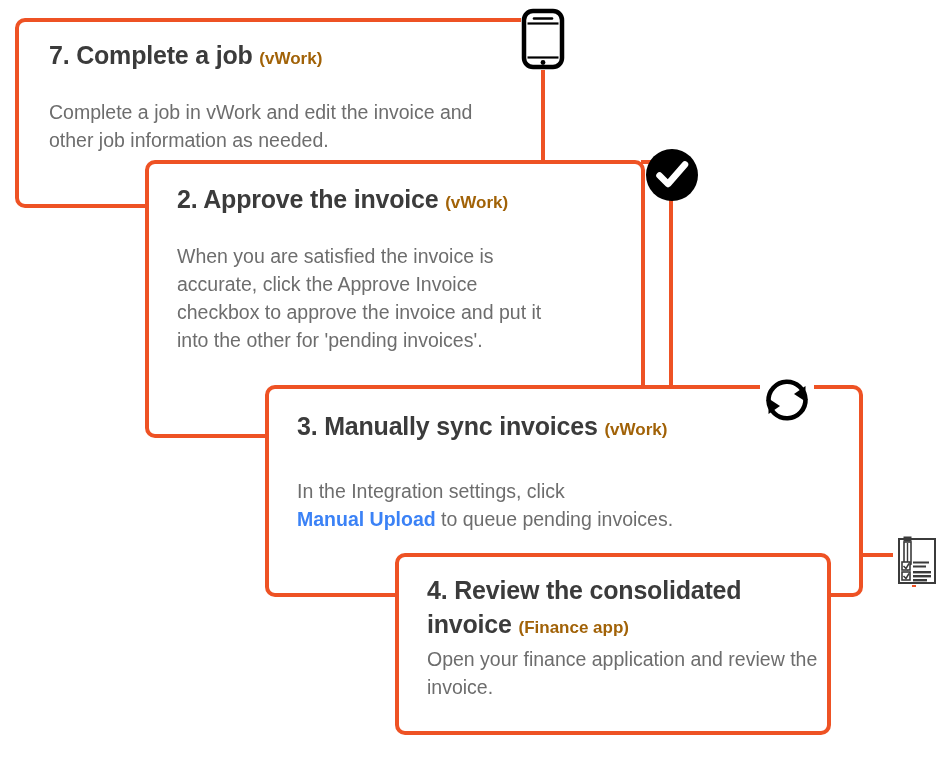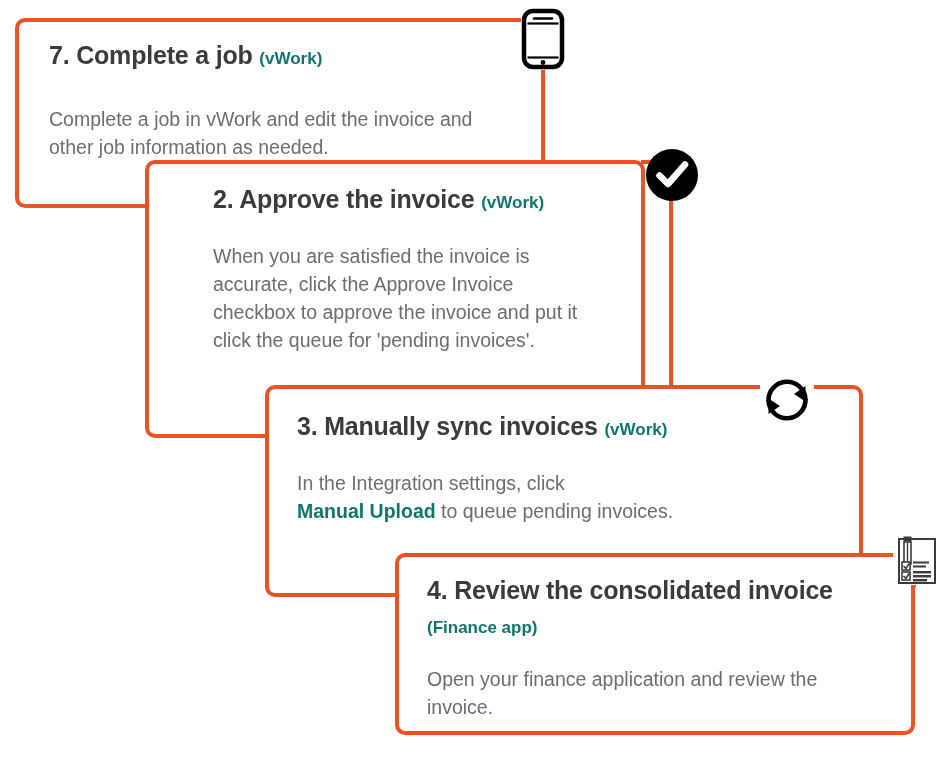--- a/index.html
+++ b/index.html
@@ -37,48 +37,48 @@
   .step-title {
     color: #3b3b3b;
     font-weight: bold;
     font-size: 25px;
     line-height: 34px;
     letter-spacing: -0.2px;
   }
   .step-app {
     font-size: 17px;
     font-weight: bold;
-    color: #0f766e;
+    color: #a16207;
     letter-spacing: 0;
   }
   .step-body {
     color: #6d6d6d;
     font-size: 19.5px;
     line-height: 28px;
     font-weight: normal;
   }
-  .step-body b { color: #0f766e; font-weight: bold; }
+  .step-body b { color: #3b82f6; font-weight: bold; }
 
   
   #box-1 { left: 15px;  top: 18px;  width: 530px; height: 190px; }
   #box-1 .pad { padding: 16px 0 0 30px; }
-  #box-1 .step-body { margin-top: 29px; }
+  #box-1 .step-body { margin-top: 22px; }
 
   #box-2 { left: 145px; top: 160px; width: 500px; height: 278px; }
-  #box-2 .pad { padding: 18px 0 0 28px; margin-left: 36px; }
+  #box-2 .pad { padding: 18px 0 0 28px; }
   #box-2 .step-body { margin-top: 22px; }
 
   #box-3 { left: 265px; top: 385px; width: 598px; height: 212px; }
   #box-3 .pad { padding: 20px 0 0 28px; }
-  #box-3 .step-body { margin-top: 22px; }
-
-  #box-4 { left: 395px; top: 553px; width: 520px; height: 182px; }
+  #box-3 .step-body { margin-top: 30px; }
+
+  #box-4 { left: 395px; top: 553px; width: 436px; height: 182px; }
   #box-4 .pad { padding: 16px 0 0 28px; }
   #box-4 .step-title { max-width: 420px; }
-  #box-4 .step-body { margin-top: 20px; }
+  #box-4 .step-body { margin-top: 0; }
 
   
   .icon {
     position: absolute;
     z-index: 3;
     background: #ffffff;
     display: block;
   }
   #icon-phone  { left: 521px; top: 8px;   width: 44px;  height: 62px; }
   #icon-check  { left: 645px; top: 148px; width: 54px;  height: 54px; background: transparent; }
@@ -118,21 +118,21 @@
       <div class="step-body" style="max-width:472px;">Complete a job in vWork and edit the invoice and other job information as needed.</div>
     </div>
   </div>
 
   <div class="step-box" id="box-2">
     <div class="pad">
       <div class="step-title">
         <span>2. Approve the invoice</span>
         <span class="step-app">(vWork)</span>
       </div>
-      <div class="step-body" style="max-width:368px;">When you are satisfied the invoice is accurate, click the Approve Invoice checkbox to approve the invoice and put it click the queue for 'pending invoices'.</div>
+      <div class="step-body" style="max-width:368px;">When you are satisfied the invoice is accurate, click the Approve Invoice checkbox to approve the invoice and put it into the other for 'pending invoices'.</div>
     </div>
   </div>
 
   <div class="step-box" id="box-3">
     <div class="pad">
       <div class="step-title">
         <span>3. Manually sync invoices</span>
         <span class="step-app">(vWork)</span>
       </div>
       <div class="step-body" style="max-width:450px;">

